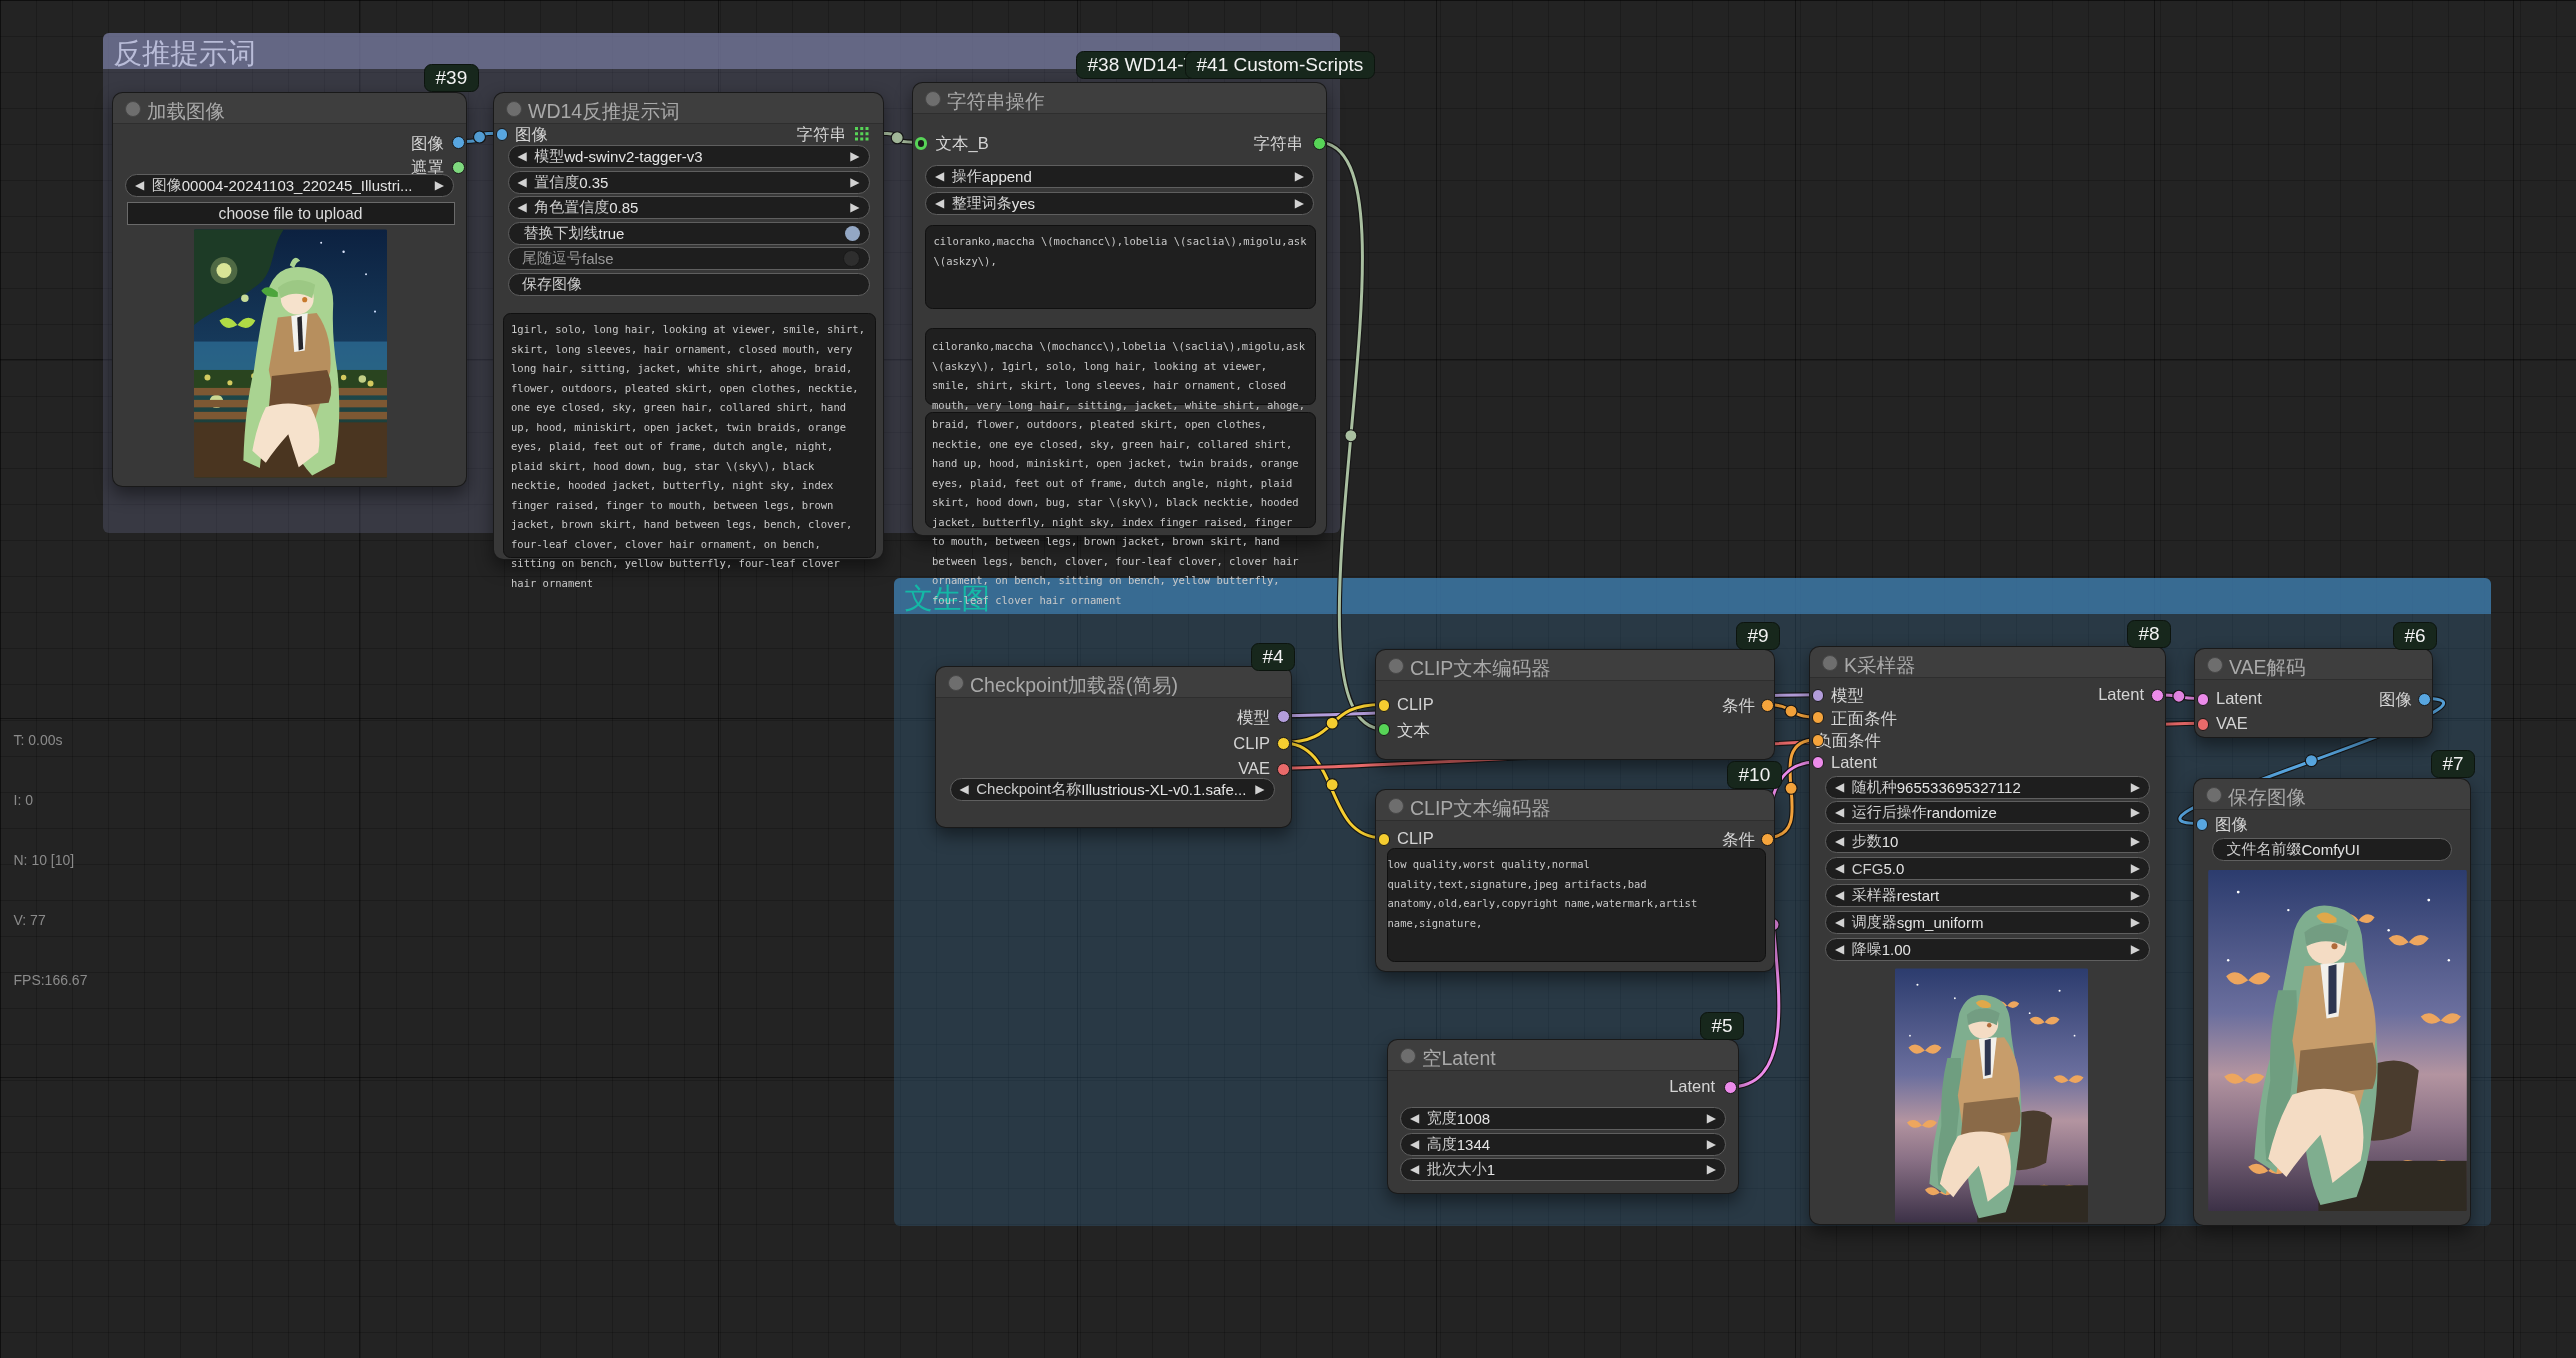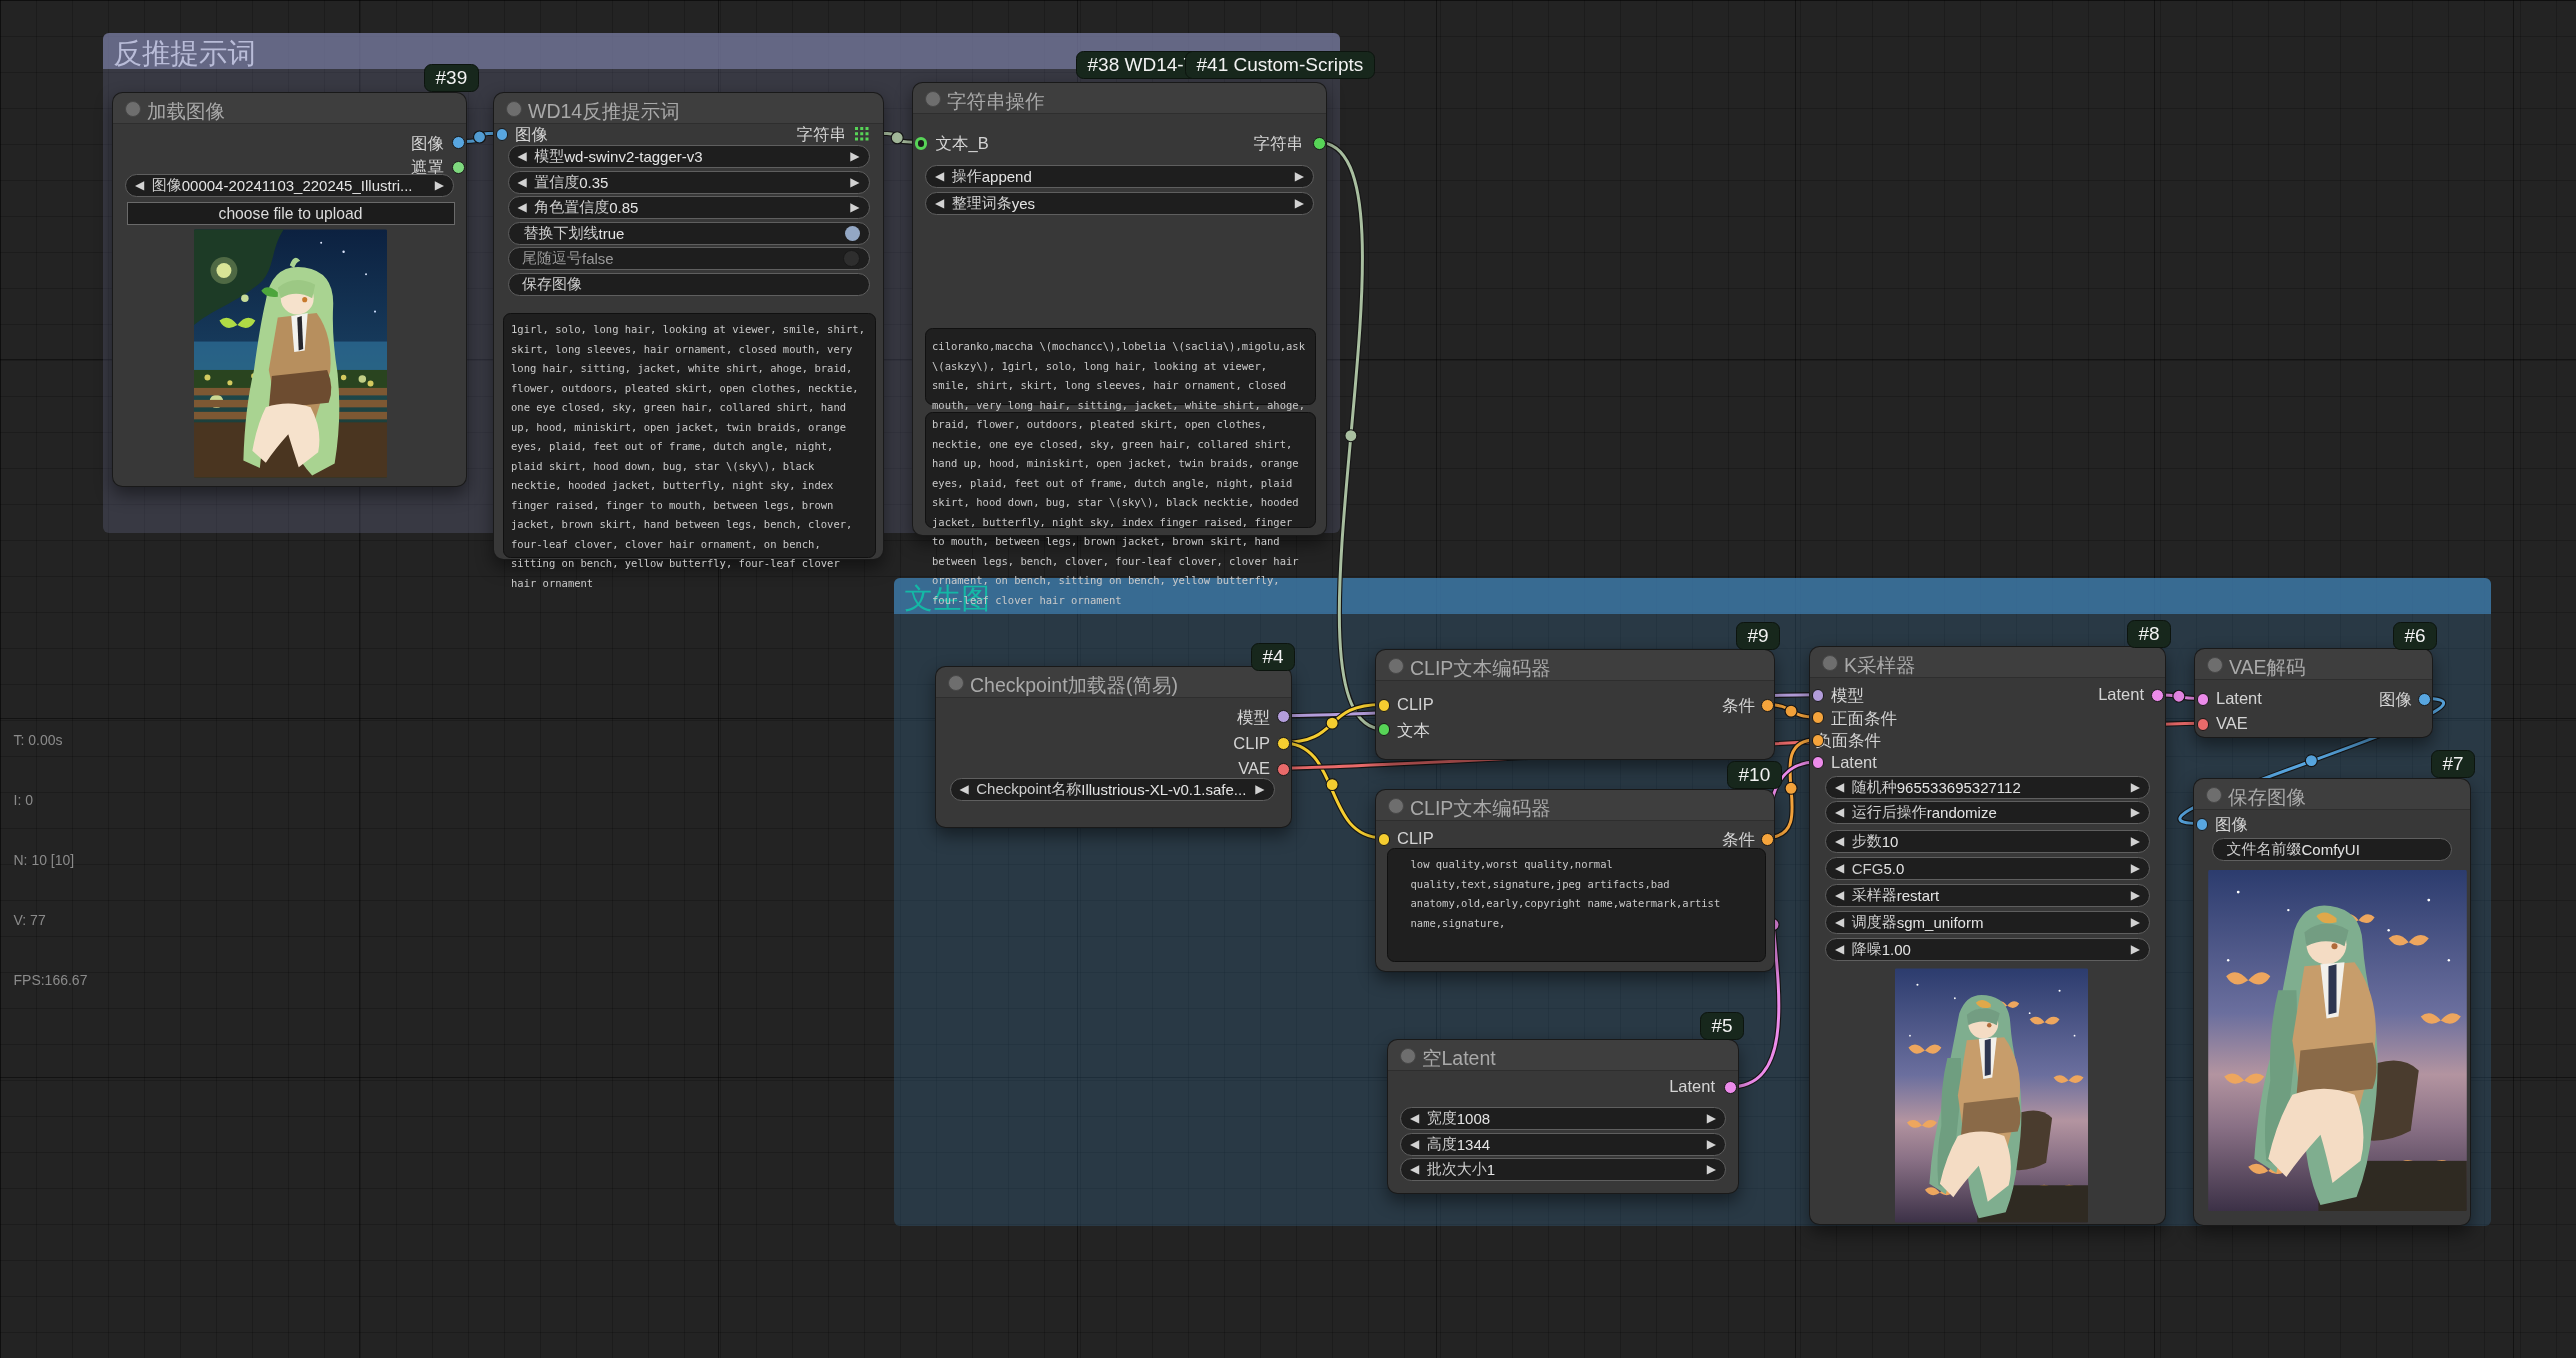--- a/index.html
+++ b/index.html
@@ -311,20 +311,23 @@
     <span class="wlabel">操作</span>
     <span class="wvalue">append</span>
     <span class="warr">▶</span>
   </div>
   <div class="widget" style="left:12px;top:109px;width:389px">
     <span class="warr">◀</span>
     <span class="wlabel">整理词条</span>
     <span class="wvalue">yes</span>
     <span class="warr">▶</span>
   </div>
+  <div class="textbox" style="left:12px;top:142px;width:389px;height:82px">
+    <div class="mono" style="padding:6px 7.5px">ciloranko,maccha \(mochancc\),lobelia \(saclia\),migolu,ask \(askzy\),</div>
+  </div>
   <div class="textbox" style="left:12px;top:245px;width:389px;height:75px">
     <div class="mono" style="padding:6px 7.5px"></div>
   </div>
   <div class="textbox" style="left:12px;top:329px;width:389px;height:114px"></div>
 </div>
 
 <div class="overtext mono" style="left:932px;top:337px;width:374px">ciloranko,maccha \(mochancc\),lobelia \(saclia\),migolu,ask \(askzy\), 1girl, solo, long hair, looking at viewer, smile, shirt, skirt, long sleeves, hair ornament, closed mouth, very long hair, sitting, jacket, white shirt, ahoge, braid, flower, outdoors, pleated skirt, open clothes, necktie, one eye closed, sky, green hair, collared shirt, hand up, hood, miniskirt, open jacket, twin braids, orange eyes, plaid, feet out of frame, dutch angle, night, plaid skirt, hood down, bug, star \(sky\), black necktie, hooded jacket, butterfly, night sky, index finger raised, finger to mouth, between legs, brown jacket, brown skirt, hand between legs, bench, clover, four-leaf clover, clover hair ornament, on bench, sitting on bench, yellow butterfly, four-leaf clover hair ornament</div>
 
 <div class="node" style="left:935px;top:666px;width:355px;height:160px;z-index:4">
   <div class="nhead"></div>
@@ -358,21 +361,21 @@
 
 <div class="node" style="left:1375px;top:789px;width:398px;height:181px;z-index:4">
   <div class="nhead"></div>
   <span class="tdot"></span>
   <div class="ntitle">CLIP文本编码器</div>
   <span class="port" style="left:1.5px;top:43px;background:#f5cd30"></span>
   <span class="plabel" style="left:21px;top:39px">CLIP</span>
   <span class="plabel pright" style="left:285px;top:39px;width:94px">条件</span>
   <span class="port" style="left:385px;top:43px;background:#f5a43c"></span>
   <div class="textbox" style="left:10.5px;top:58px;width:377px;height:112px">
-    <div class="mono" style="padding:6px 23px">low quality,worst quality,normal quality,text,signature,jpeg artifacts,bad anatomy,old,early,copyright name,watermark,artist name,signature,</div>
+    <div class="mono" style="padding:6px 0">low quality,worst quality,normal quality,text,signature,jpeg artifacts,bad anatomy,old,early,copyright name,watermark,artist name,signature,</div>
   </div>
 </div>
 
 <div class="node" style="left:1387px;top:1039px;width:350px;height:153px;z-index:4">
   <div class="nhead"></div>
   <span class="tdot"></span>
   <div class="ntitle">空Latent</div>
   <span class="plabel pright" style="left:237px;top:37px;width:90px">Latent</span>
   <span class="port" style="left:336px;top:41px;background:#ec8bea"></span>
   <div class="widget" style="left:12px;top:67px;width:326px">

